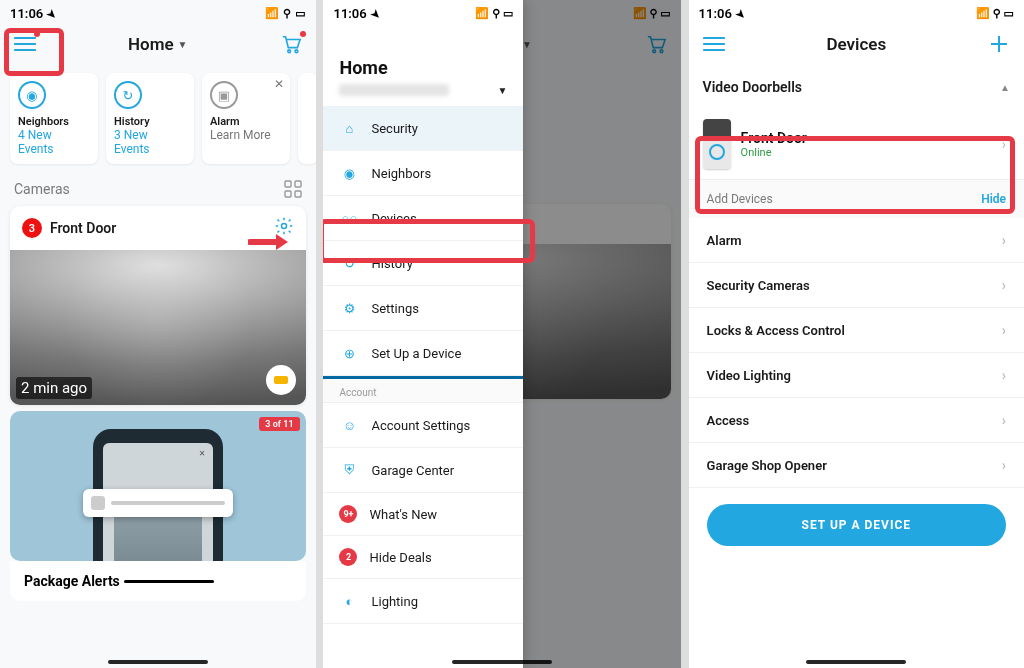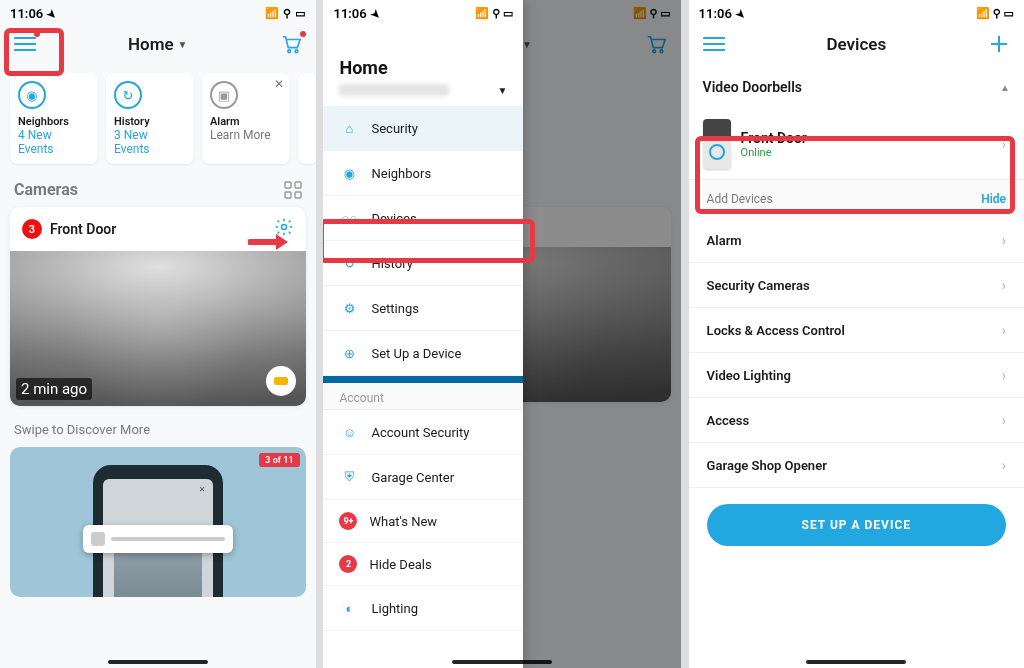--- a/index.html
+++ b/index.html
@@ -33,21 +33,21 @@
   
   .cards { display:flex; gap:8px; padding:8px 10px; overflow:hidden; }
   .card { background:#fff; border-radius:8px; padding:8px; width:88px; box-shadow:0 1px 3px rgba(0,0,0,0.07); position:relative; flex-shrink:0; }
   .card .cicon { width:28px; height:28px; border:2px solid #22a7e0; border-radius:50%; display:flex; align-items:center; justify-content:center; color:#22a7e0; font-size:13px; margin-bottom:6px; }
   .card .ctitle { font-size:11px; font-weight:600; color:#1a1a1a; }
   .card .csub { font-size:12px; color:#22a7e0; }
   .card .csub.gray { color:#777; }
   .card .x { position:absolute; top:4px; right:6px; font-size:12px; color:#777; }
 
   
-  .seclabel { display:flex; justify-content:space-between; align-items:center; padding:8px 14px 4px 14px; font-size:16px; color:#7a7a7a;font-weight:bold; }
+  .seclabel { display:flex; justify-content:space-between; align-items:center; padding:8px 14px 4px 14px; font-size:14px; color:#7a7a7a; }
   .gridic { width:18px; height:18px; }
 
   
   .camtile { margin:4px 10px; border-radius:10px; overflow:hidden; box-shadow:0 1px 4px rgba(0,0,0,0.08); background:#fff; }
   .camhdr { display:flex; align-items:center; justify-content:space-between; padding:10px 12px; }
   .camhdr .lft { display:flex; align-items:center; gap:8px; }
   .badge { background:#e11; color:#fff; border-radius:50%; width:20px; height:20px; font-size:11px; display:flex; align-items:center; justify-content:center; font-weight:600; }
   .camname { font-size:14px; font-weight:600; color:#1a1a1a; }
   .gear { color:#22a7e0; }
   .camimg { position:relative; height:155px; background:radial-gradient(ellipse 140% 90% at 50% 10%, #ddd 0%, #aaa 35%, #777 70%, #555 100%); }
@@ -77,21 +77,21 @@
   .menuhdr { padding:34px 16px 4px 16px; }
   .menuhdr .h { font-size:18px; font-weight:700; color:#111; }
   .menuhdr .sub { display:flex; justify-content:space-between; align-items:center; margin-top:6px; }
   .menuhdr .blur { width:110px; height:12px; background:#e4e4e4; filter:blur(2px); border-radius:3px; }
   .menuhdr .dd { font-size:10px; color:#222; }
   .mlist { margin-top:6px; }
   .mitem { display:flex; align-items:center; gap:12px; padding:12px 16px; font-size:13px; color:#1a1a1a; border-bottom:1px solid #f2f2f2; position:relative; }
   .mitem.sel { background:#eaf4f9; }
   .micon { width:20px; height:20px; display:flex; align-items:center; justify-content:center; color:#22a7e0; }
   .micon.red { background:#e63946; color:#fff; border-radius:50%; width:18px; height:18px; font-size:9px; font-weight:700; }
-  .msub { padding:8px 16px 4px 16px; font-size:12px; color:#9a9a9a; background:#fafafa; border-top:7px solid #0369a1; border-bottom:1px solid #eee;}
+  .msub { padding:8px 16px 4px 16px; font-size:10px; color:#9a9a9a; background:#fafafa; border-top:3px solid #0369a1; border-bottom:1px solid #eee;}
 
   
   .p2-under .hdr, .p2-under .cards, .p2-under .seclabel, .p2-under .camtile, .p2-under .disc { filter:none; }
   .p2-under { background:#f8f9fa; }
   .secrow { display:flex; justify-content:space-between; align-items:center; padding:14px 14px; font-size:14px; font-weight:600; color:#1a1a1a; }
   .secrow .up { font-size:10px; color:#888; }
   .devrow { display:flex; align-items:center; justify-content:space-between; padding:10px 18px 10px 14px; background:#fff; }
   .devrow .lft { display:flex; align-items:center; gap:10px; }
   .doorbell { width:28px; height:50px; background:linear-gradient(#444 0 40%, #e8e8e8 40% 100%); border-radius:4px; position:relative; box-shadow:0 1px 2px rgba(0,0,0,0.2);}
   .doorbell::after{content:'';position:absolute;left:50%;top:66%;transform:translate(-50%,-50%);width:12px;height:12px;border:2px solid #22a7e0;border-radius:50%;}
@@ -196,33 +196,36 @@
       </div>
     </div>
 
     <div class="redarrow" style="left:248px;top:232px">
       <svg width="40" height="20" viewBox="0 0 40 20">
           <line x1="2" y1="10" x2="30" y2="10" stroke="#e63946" stroke-width="6" stroke-linecap="round"></line>
           <polygon points="28,2 40,10 28,18" fill="#e63946"></polygon>
         </svg>
     </div>
 
-    <div class="disc">Swipe to Discover More</div>
     <div class="disccard">
       <div class="pill">3 of 11</div>
       <div class="phone">
         <div class="scr">
             <div class="xx">✕</div>
             <div class="pk"></div>
           </div>
       </div>
       <div class="notif">
           <div class="sq"></div>
           <div class="ln"></div>
         </div>
+    </div>
+    <div class="discfoot">
+      <span>Package Alerts</span>
+        <span class="underline"></span>
     </div>
     <div class="homeind"></div>
   </div>
 
   <div class="divider"></div>
 
   <div class="pane p2-wrap">
 
     <div class="p2-under">
       <div class="status">
@@ -311,21 +314,21 @@
             <span class="micon">⚙</span>
             <span>Settings</span>
           </div>
         <div class="mitem">
             <span class="micon">⊕</span>
             <span>Set Up a Device</span>
           </div>
         <div class="msub">Account</div>
         <div class="mitem">
             <span class="micon">☺</span>
-            <span>Account Security</span>
+            <span>Account Settings</span>
           </div>
         <div class="mitem">
             <span class="micon">⛨</span>
             <span>Garage Center</span>
           </div>
         <div class="mitem">
             <span class="micon red">9+</span>
             <span>What's New</span>
           </div>
         <div class="mitem">

